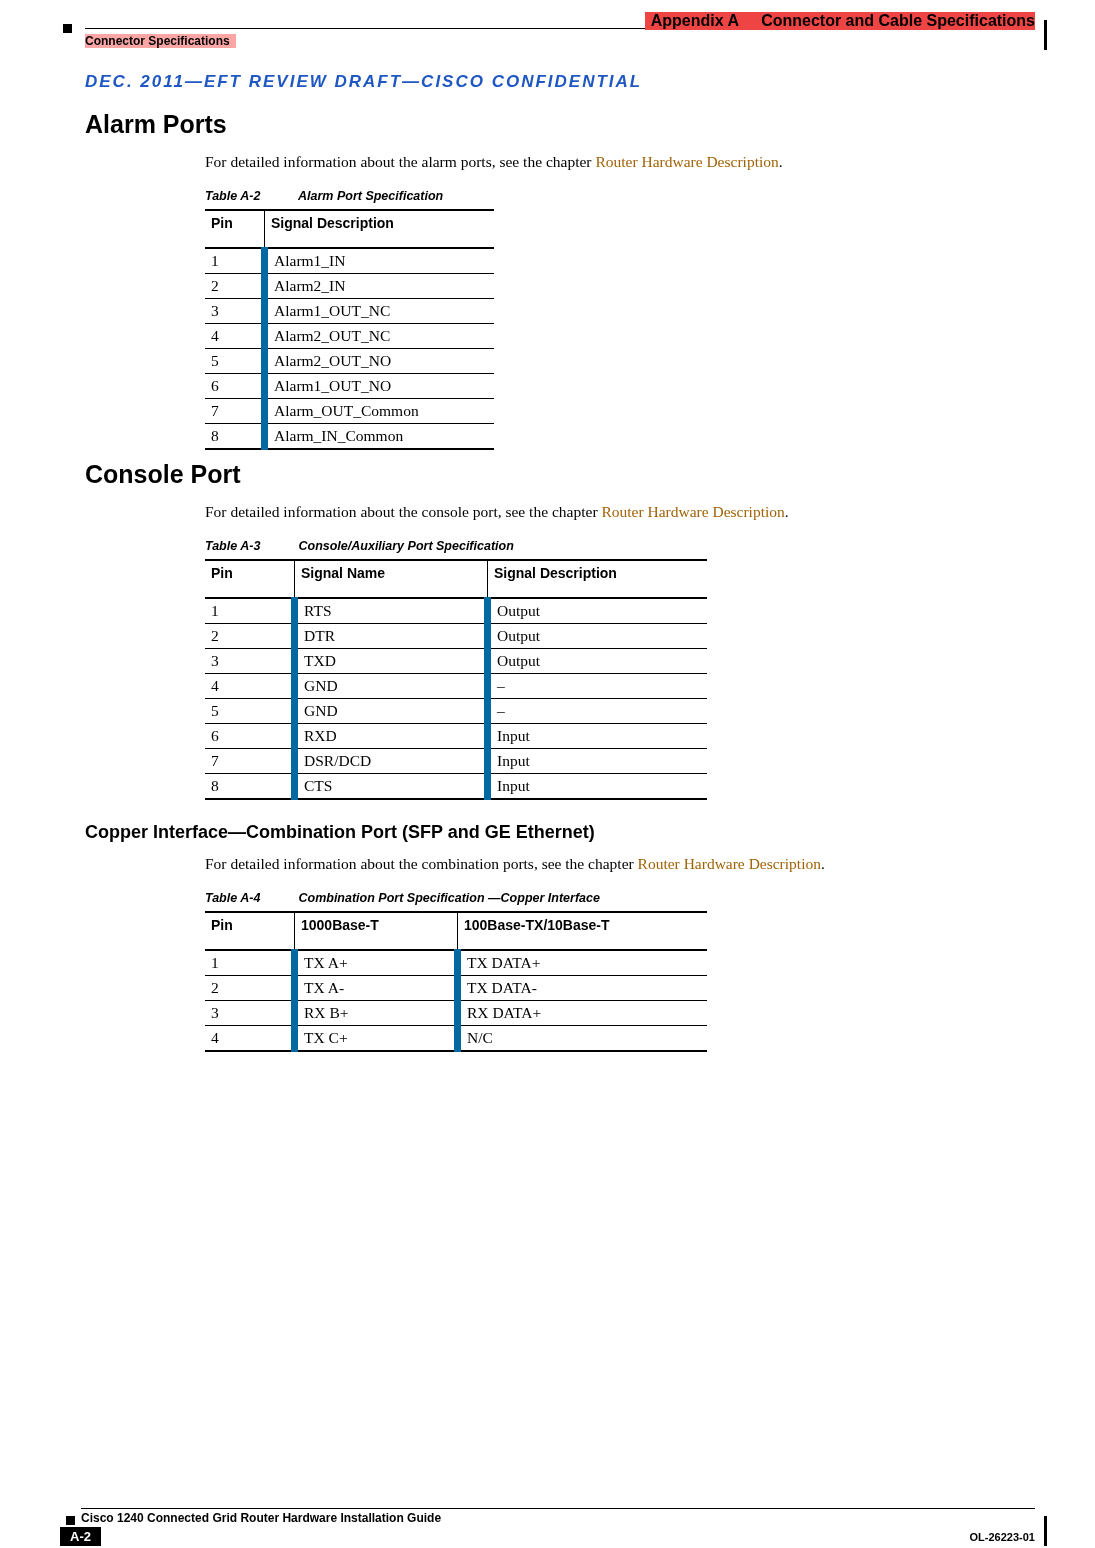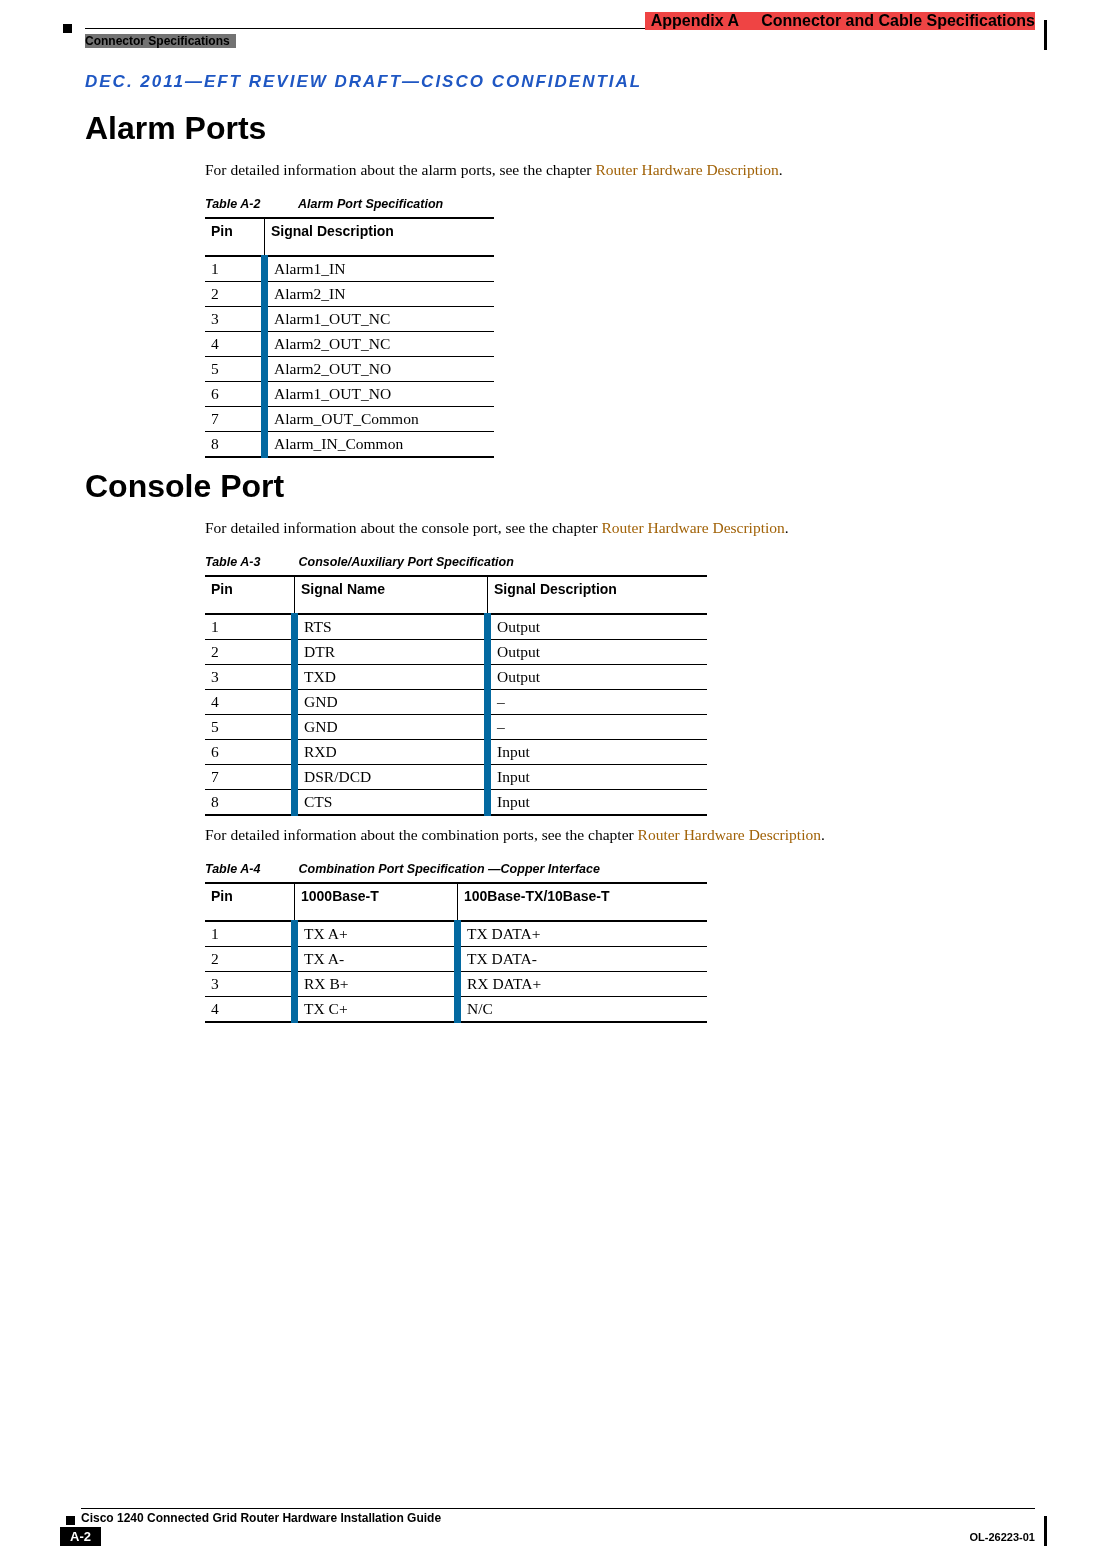--- a/index.html
+++ b/index.html
@@ -37,21 +37,21 @@
     background: #ef4444;
     padding-left: 6px;
   }
   .top-left {
     font-family: Arial, Helvetica, sans-serif;
     font-size: 12px;
     font-weight: bold;
     position: absolute;
     left: 0;
     top: 14px;
-    background: #737373;
+    background: #fca5a5;
     padding-right: 6px;
   }
   .top-box {
     position: absolute;
     left: -22px;
     top: 4px;
     width: 9px;
     height: 9px;
     background: #000;
   }
@@ -69,21 +69,21 @@
     font-weight: bold;
     font-style: italic;
     letter-spacing: 2px;
     font-size: 17px;
     margin-top: 26px;
     margin-bottom: 18px;
   }
   h2.section {
     font-family: Arial, Helvetica, sans-serif;
     font-weight: bold;
-    font-size: 32px;
+    font-size: 25px;
     margin: 10px 0 14px 0;
   }
   h3.subsection {
     font-family: Arial, Helvetica, sans-serif;
     font-weight: bold;
     font-size: 18px;
     margin: 22px 0 12px 0;
   }
   .body-text {
     margin-left: 120px;
@@ -317,20 +317,21 @@
           <td>Input</td>
         </tr>
       <tr>
           <td>8</td>
           <td>CTS</td>
           <td>Input</td>
         </tr>
     </tbody>
   </table>
 
+  <h3 class="subsection">Copper Interface—Combination Port (SFP and GE Ethernet)</h3>
   <div class="body-text">
     <span>For detailed information about the combination ports, see the chapter </span><span class="link">Router Hardware Description</span><span>.</span>
   </div>
   <div class="table-caption">
     <span class="label">Table A-4</span>
     <span>Combination Port Specification —Copper Interface</span>
   </div>
   <table class="spec t3">
     <thead>
         <tr>

